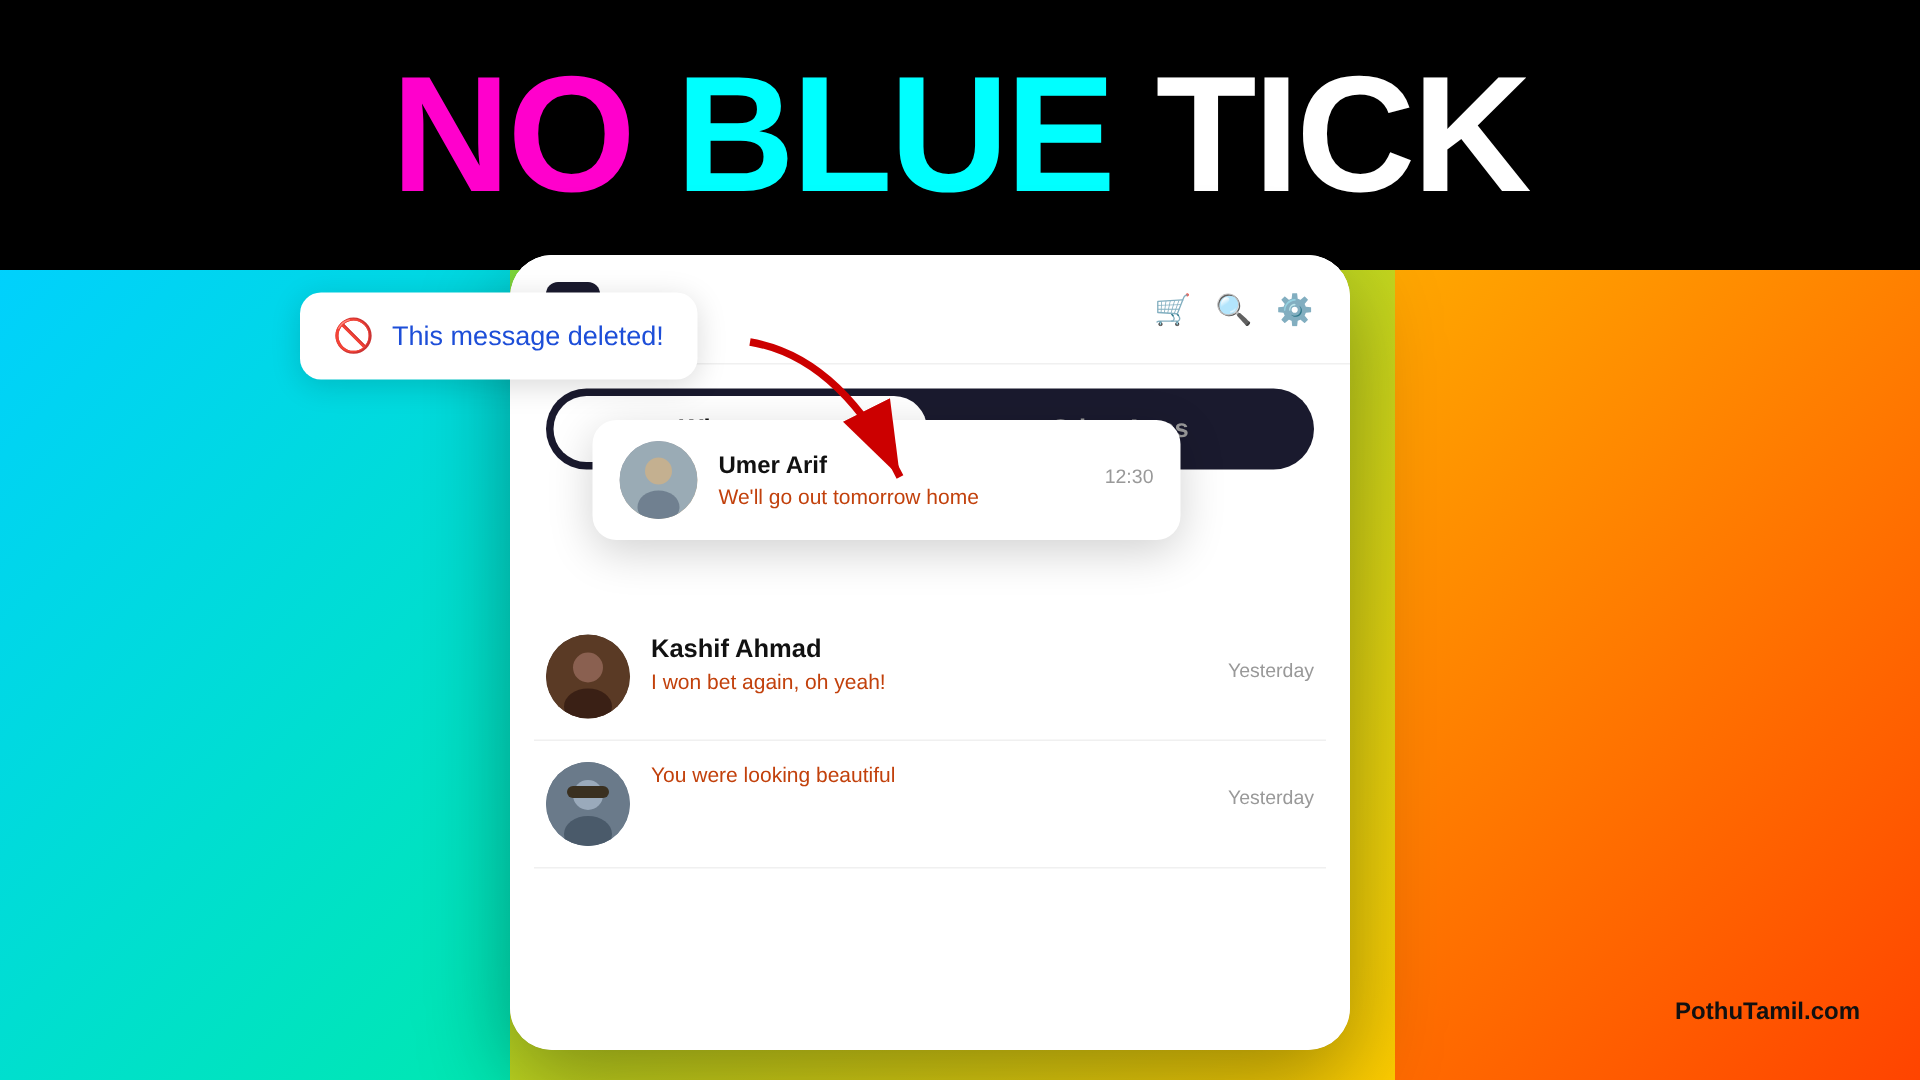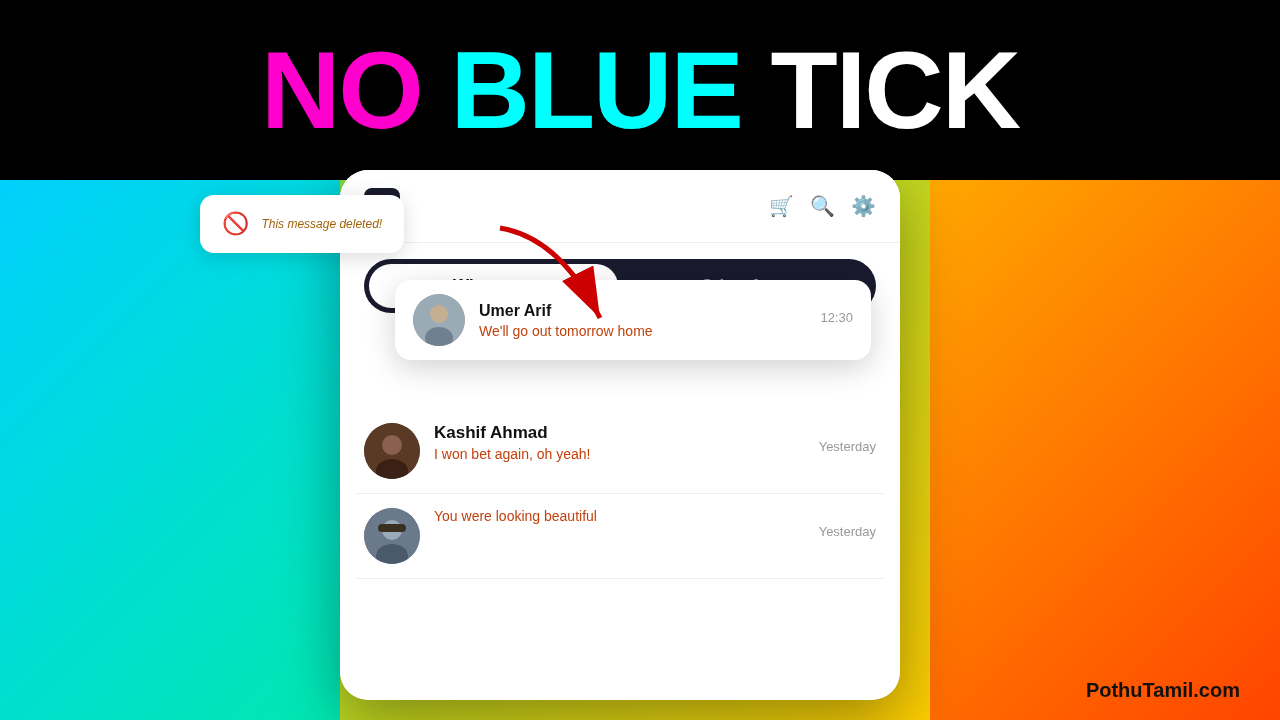--- a/index.html
+++ b/index.html
@@ -158,23 +158,22 @@
       z-index: 35;
       white-space: nowrap;
     }
 
     .deleted-icon {
       font-size: 22px;
       color: #555;
     }
 
     .deleted-text {
-      font-size: 12px;
-      font-style: italic;
-      color: #a16207;
+      font-size: 18px;
+      color: #1d4ed8;
       font-weight: 500;
     }
 
     
     .red-arrow {
       position: absolute;
       top: 218px;
       left: 480px;
       z-index: 36;
     }
@@ -185,21 +184,21 @@
       top: 280px;
       left: 395px;
       background: #fff;
       border-radius: 16px;
       padding: 14px 18px;
       display: flex;
       align-items: center;
       gap: 14px;
       box-shadow: 0 8px 30px rgba(0,0,0,0.18);
       z-index: 30;
-      width: 476px;
+      width: 392px;
     }
 
     .avatar {
       width: 52px;
       height: 52px;
       border-radius: 50%;
       overflow: hidden;
       flex-shrink: 0;
       background: #ccc;
     }
@@ -263,23 +262,23 @@
       font-size: 17px;
     }
 
     .chat-list-item .chat-preview {
       font-size: 14px;
     }
 
     
     .watermark {
       position: absolute;
-      bottom: 18px;
+      bottom: 36px;
       right: 40px;
-      font-size: 20px;
+      font-size: 16px;
       font-weight: 700;
       color: #111;
       z-index: 50;
       font-family: 'Arial', sans-serif;
       margin-top: 16px;
     }
 
     
     .bg-left {
       position: absolute;

